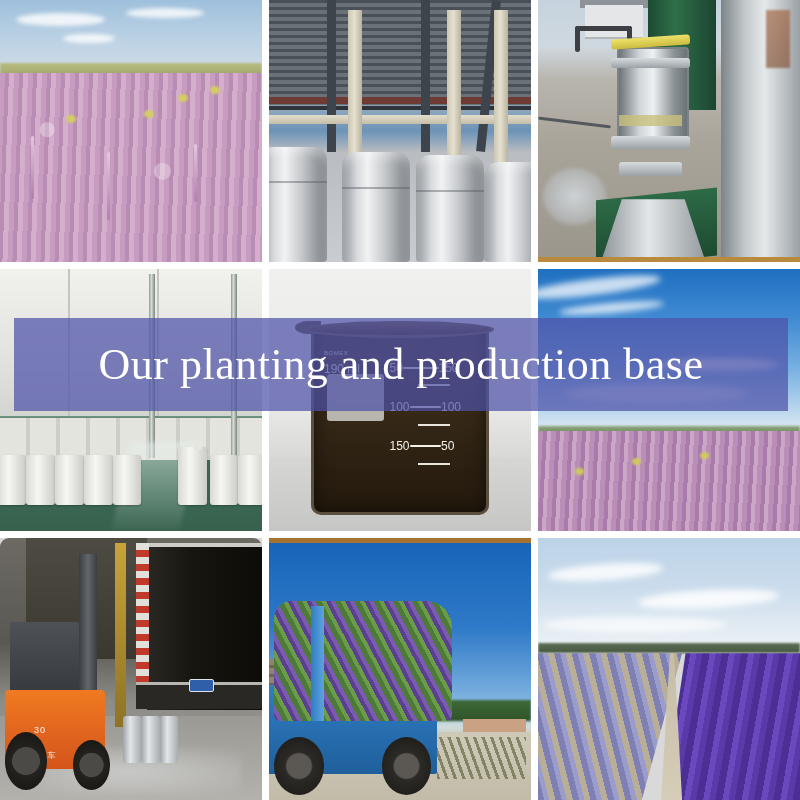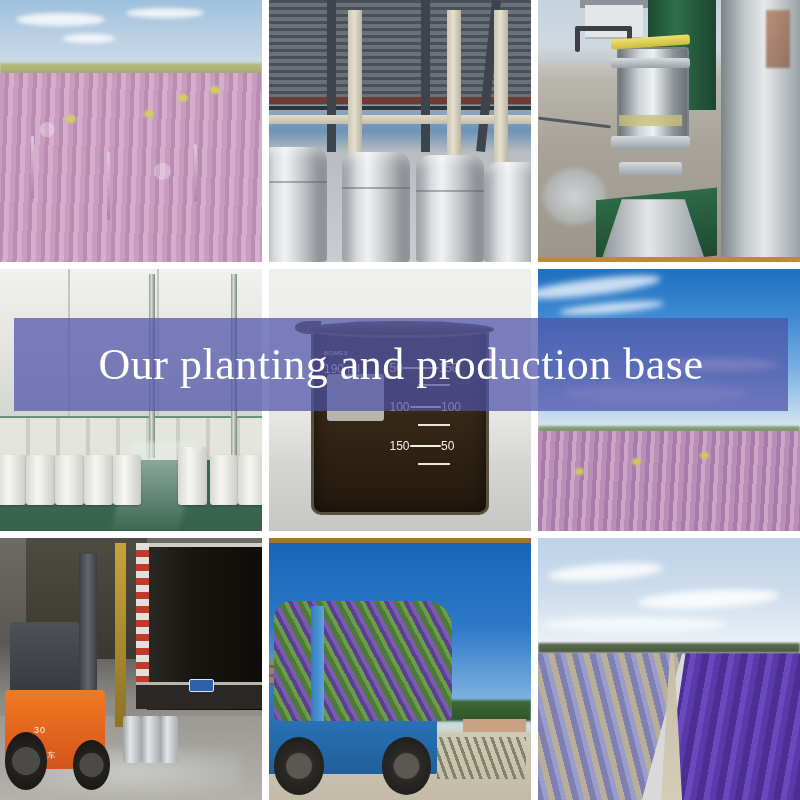--- a/index.html
+++ b/index.html
@@ -144,21 +144,21 @@
   .c6 .w3{left:46%;top:34%;width:46%;height:5%;}
   .c6 .w4{left:10%;top:44%;width:70%;height:7%;opacity:.7;}
   .c6 .horizon{position:absolute;left:0;right:0;top:60%;height:3%;
         background:linear-gradient(#8fa67c,#6f8a5d);filter:blur(1px);}
   .c6 .ground{top:62%;height:38%;
         background:repeating-linear-gradient(93deg,#b98fb8 0 5px,#a87bab 5px 9px,#cba6c7 9px 13px),
                    linear-gradient(#a87bab,#bb8fba);}
   .c6 .yellow{position:absolute;width:9px;height:7px;border-radius:50%;background:#cfc85e;filter:blur(1px);}
 
   
-  .c7 .scene{background:linear-gradient(#6c6a63 0%,#5a5852 40%,#8d8b85 62%,#a9a7a1 100%);}
+  .c7 .scene{background:linear-gradient(#6c6a63 0%,#5a5852 40%,#8d8b85 62%,#a9a7a1 100%);border-radius:9px;}
   .c7 .truckbox{position:absolute;left:56%;right:0;top:2%;height:62%;
         background:linear-gradient(90deg,#2a2824,#17150f 40%,#0e0c08);
         border-top:4px solid #cfcdc7;}
   .c7 .truckside{position:absolute;left:52%;top:2%;width:5%;height:62%;
         background:repeating-linear-gradient(180deg,#e2e0da 0 7px,#c03a2c 7px 14px);}
   .c7 .truckbed{position:absolute;left:52%;right:0;top:55%;height:9%;
         background:#2a2824;border-top:3px solid #b8b6b0;}
   .c7 .plate{position:absolute;left:72%;top:54%;width:9%;height:4%;
         background:#2f5fa8;border:1px solid #dfe3ea;border-radius:2px;}
   .c7 .tarp{position:absolute;left:10%;top:0;width:46%;height:46%;

